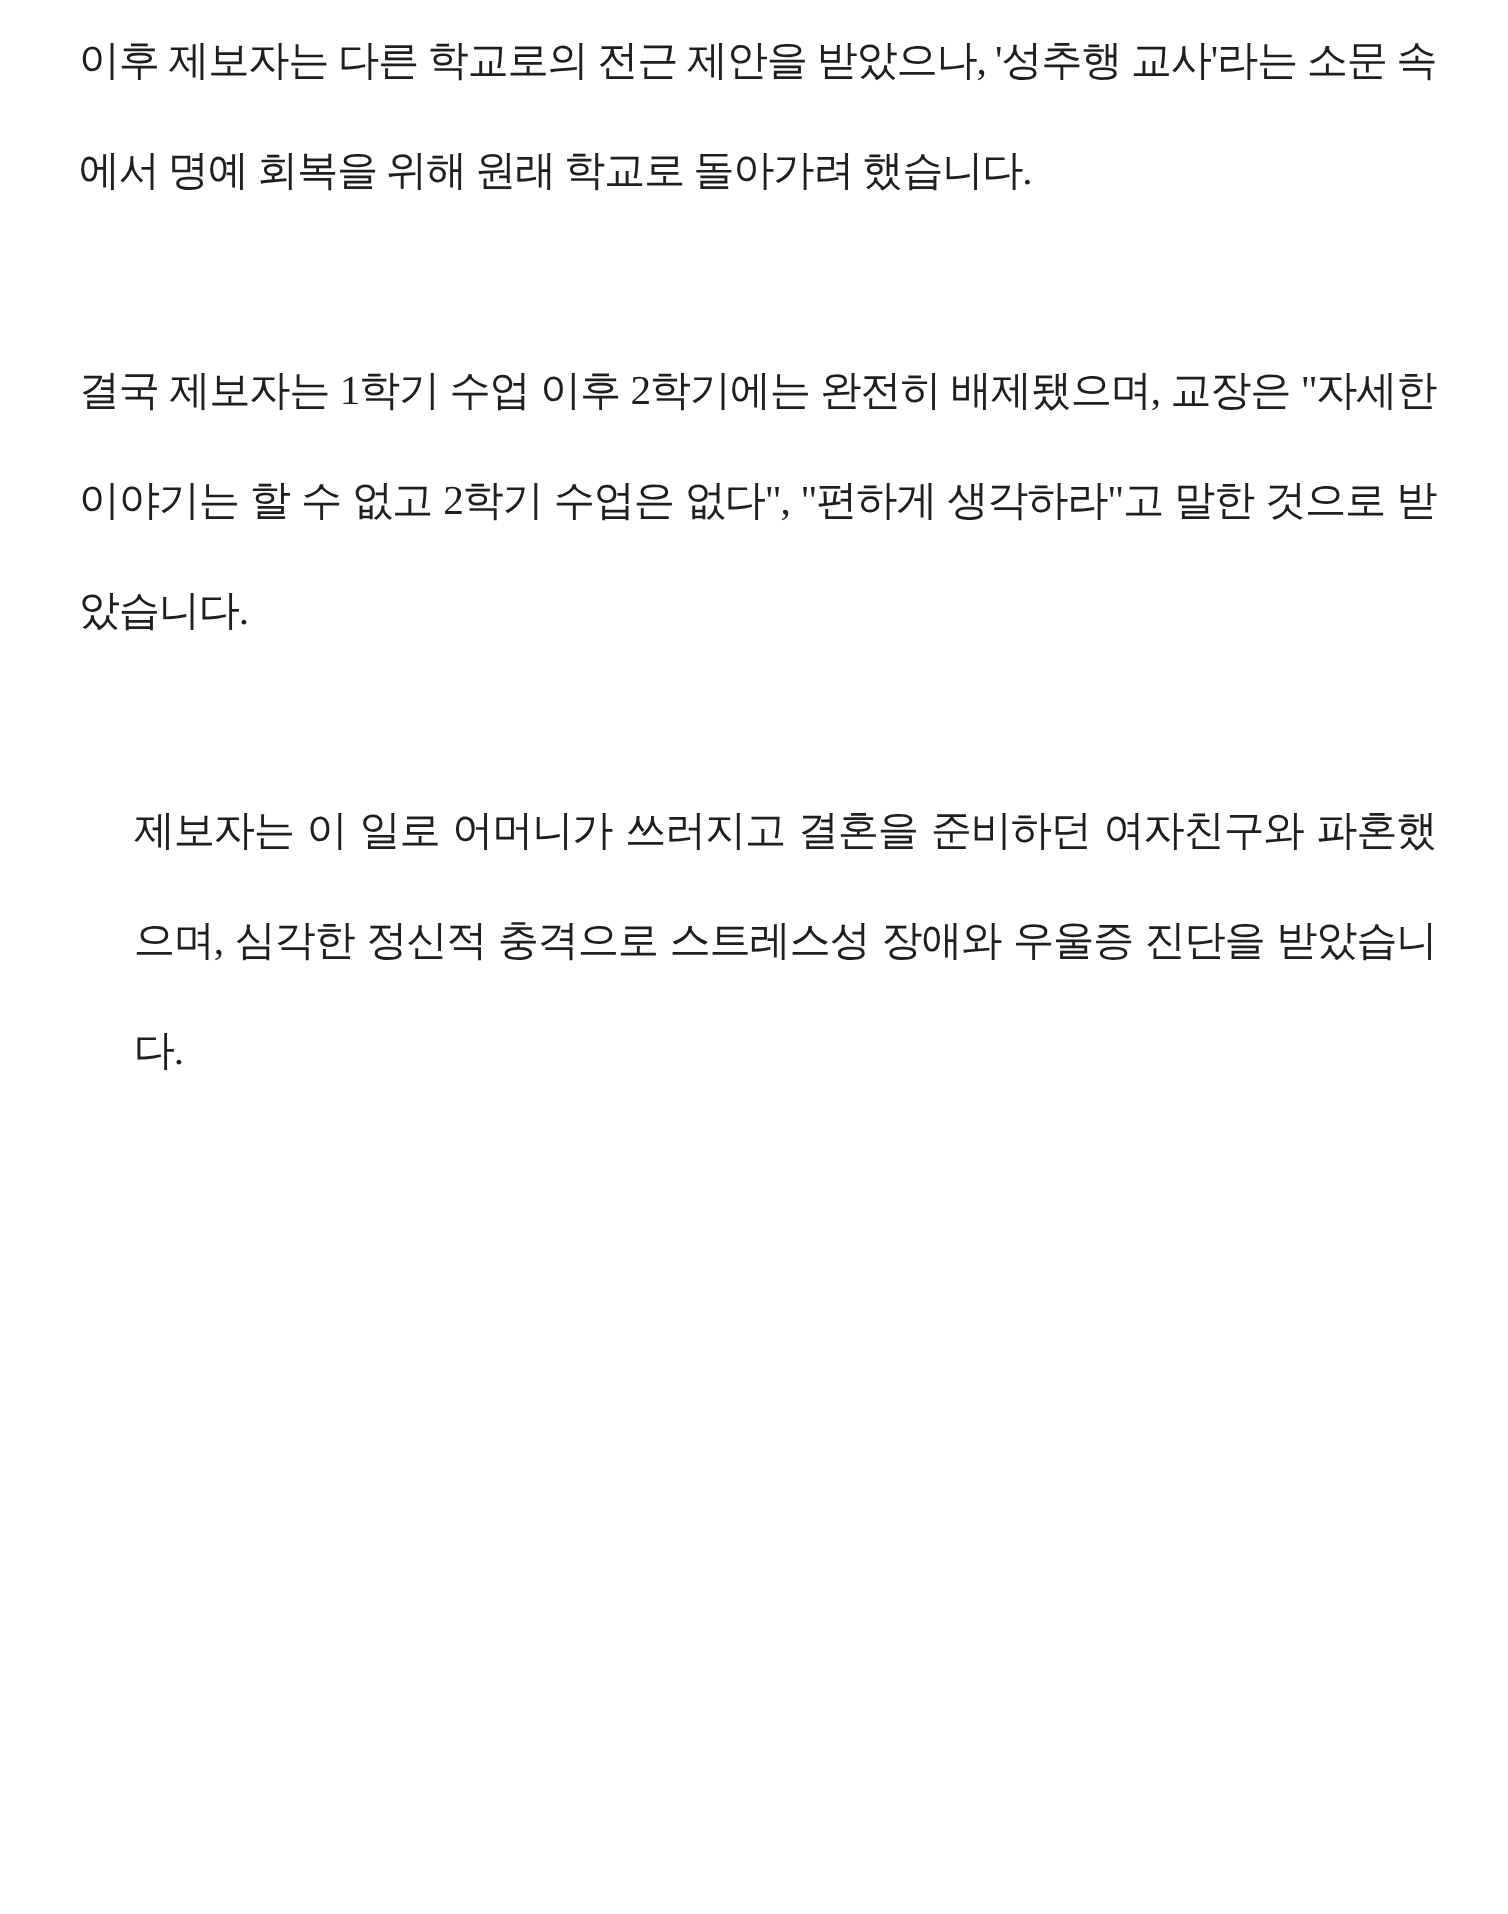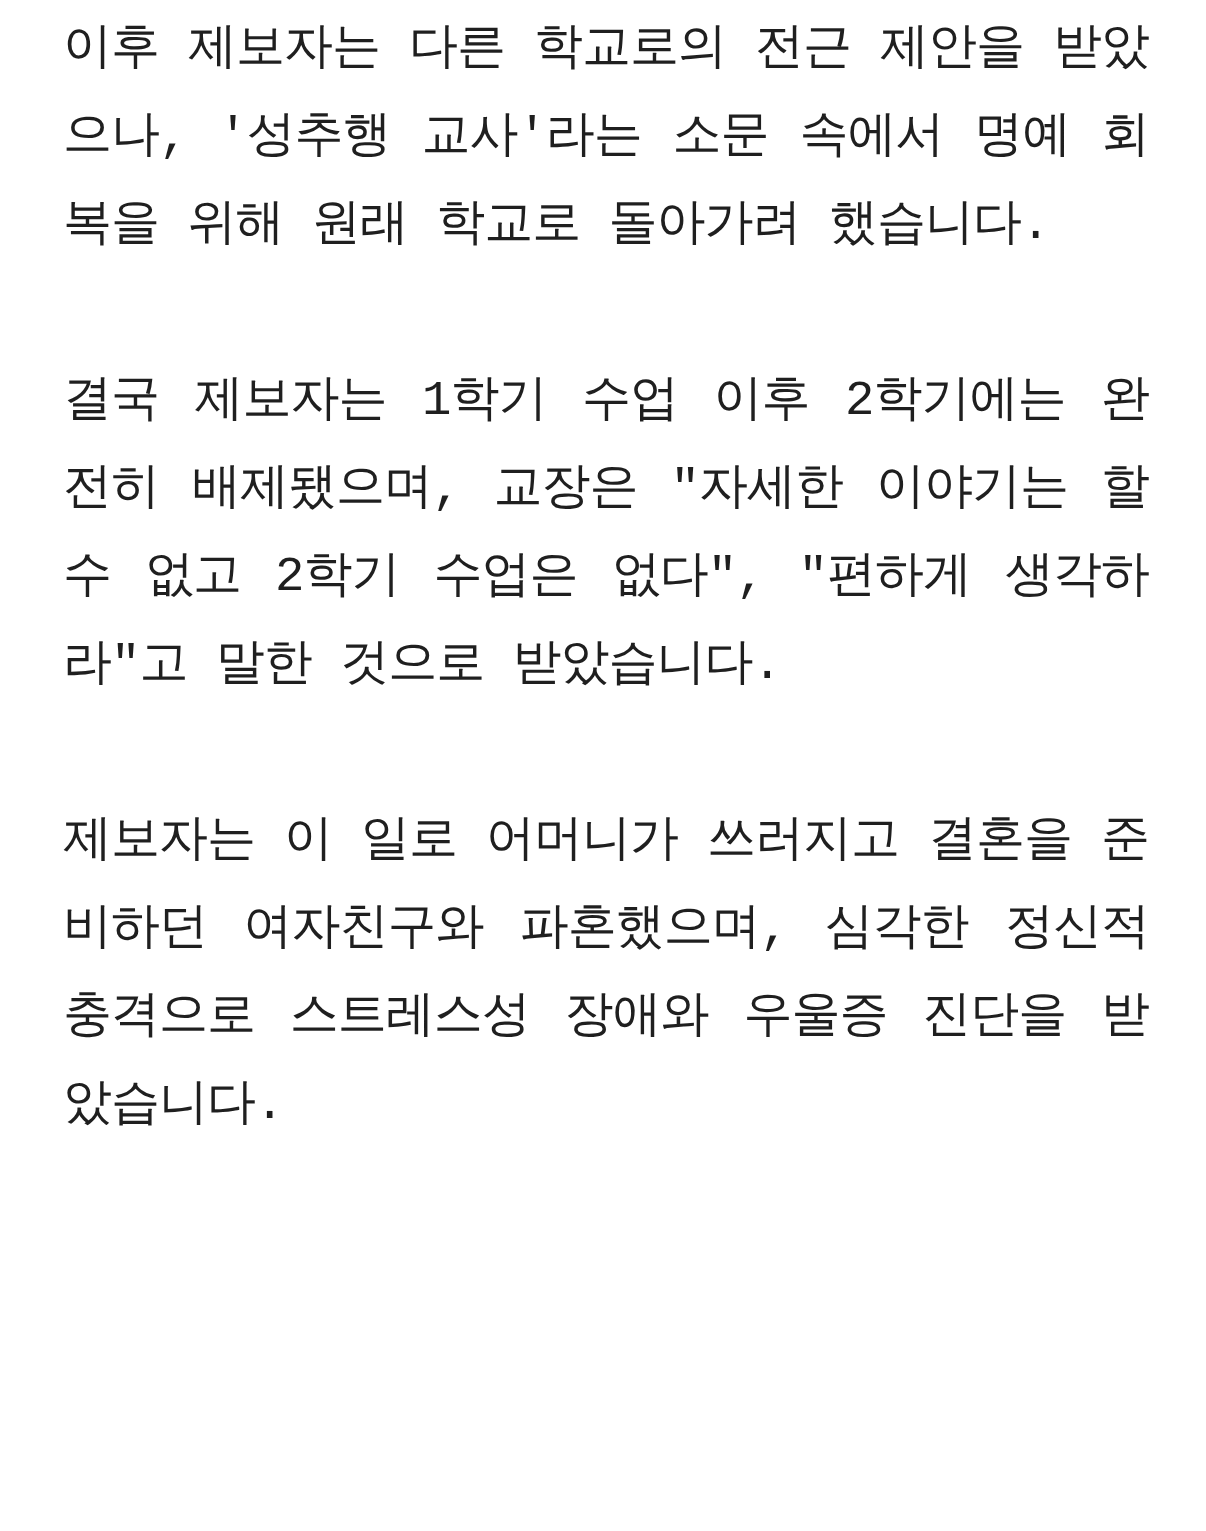--- a/index.html
+++ b/index.html
@@ -12,31 +12,32 @@
     background: #ffffff;
     overflow: hidden;
   }
   .article-body {
     box-sizing: border-box;
     width: 1206px;
     padding: 5px 57px 0 63px;
   }
   .article-paragraph {
     margin: 0 0 88px 0;
-    font-family: Liberation Mono, monospace;
-    font-size: 49px;
+    font-family: Liberation Serif, serif;
+    font-size: 33px;
     line-height: 88px;
     font-weight: 400;
     color: #1f1f1f;
     text-align: justify;
     word-break: break-all;
     letter-spacing: -1px;
   }
   .article-paragraph:last-child {
     margin-bottom: 0;
+    margin-left: 44px;
   }
   .seg {
     font-weight: 400;
   }
   .seg.bold {
     font-weight: 700;
     color: #161616;
   }
 </style>
 </head>

